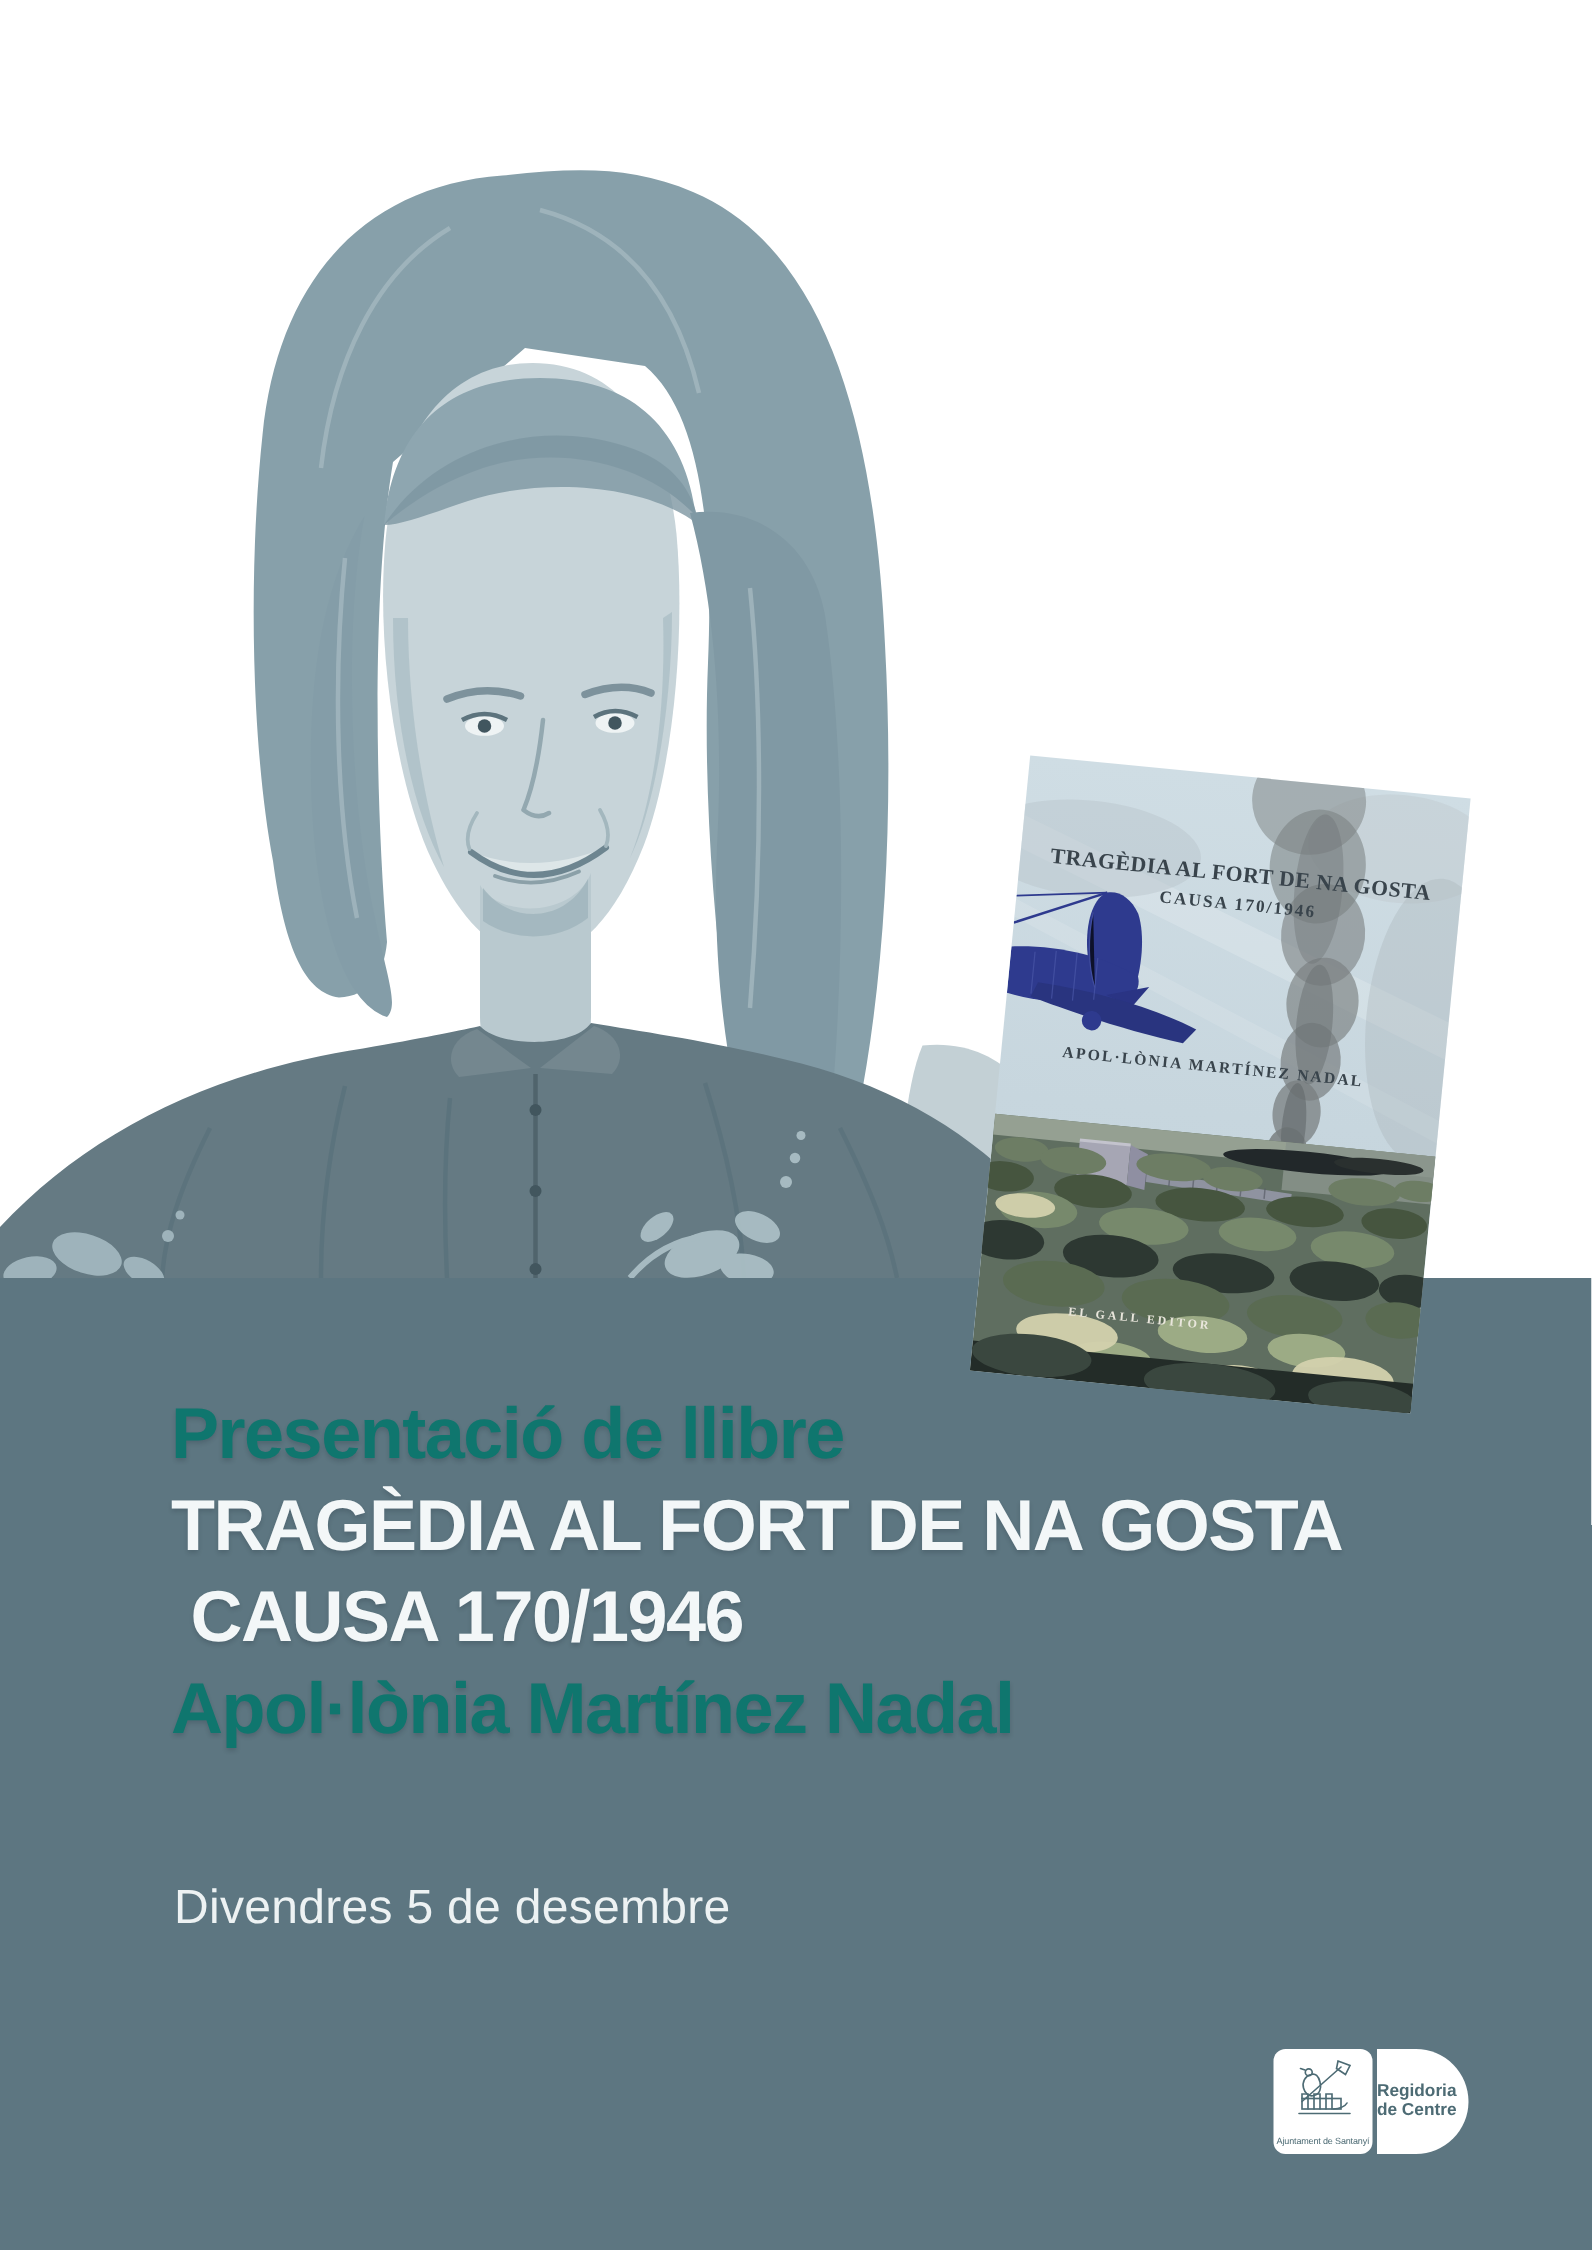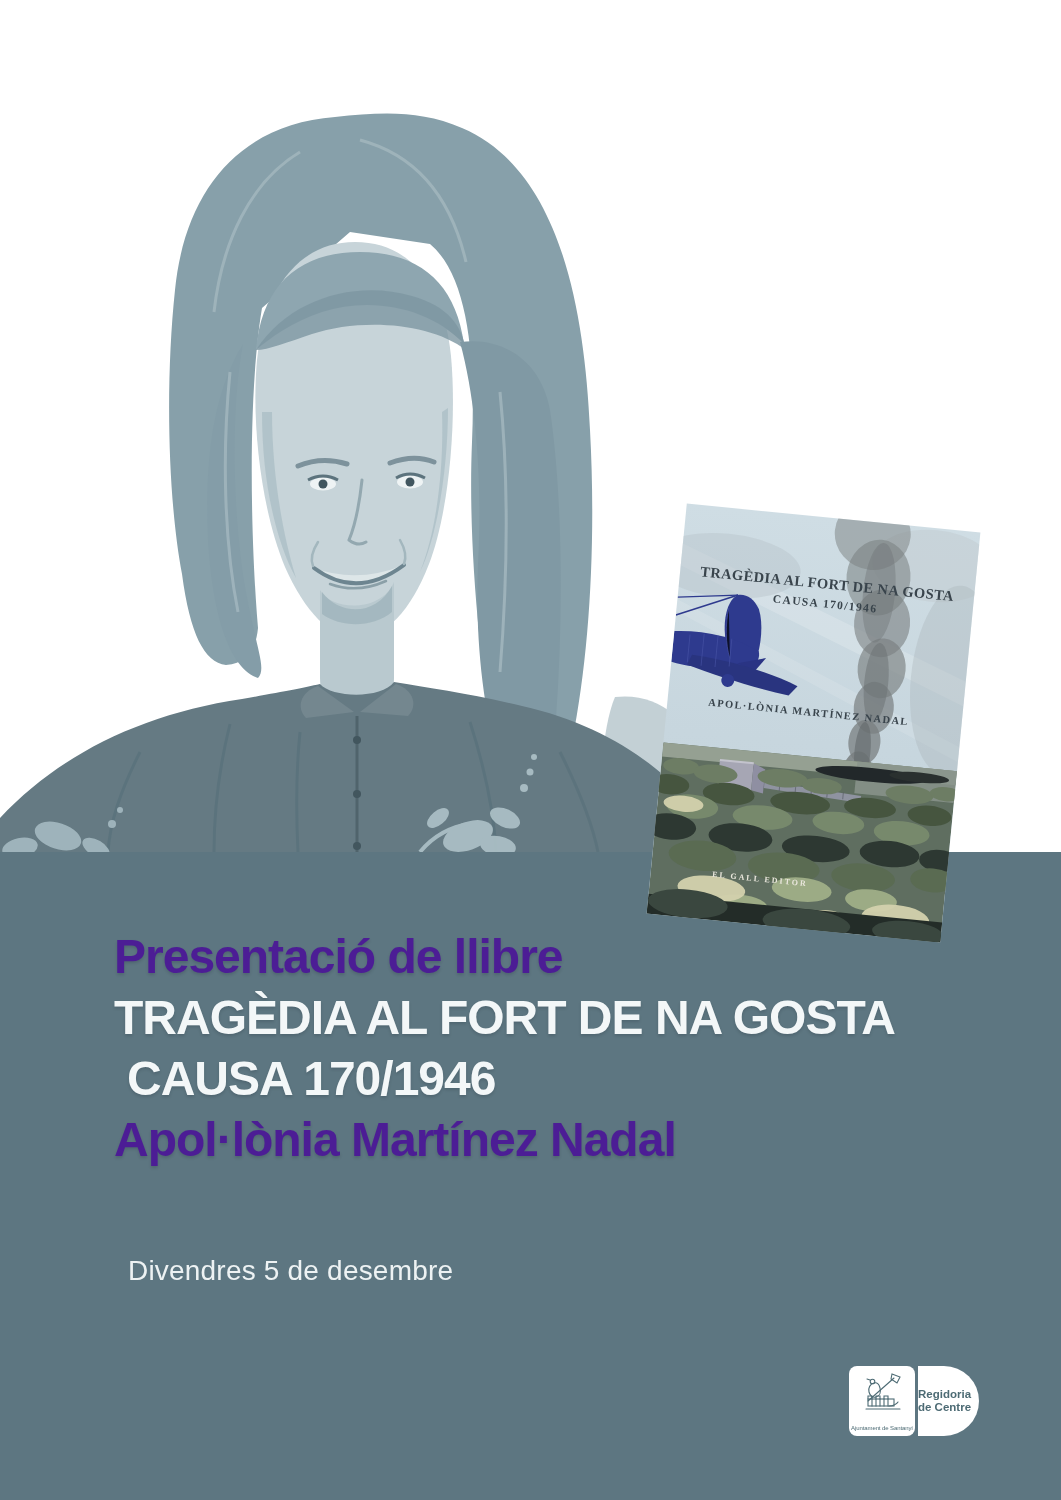--- a/index.html
+++ b/index.html
@@ -28,36 +28,36 @@
     font-family:"Liberation Serif", serif;color:#39444c;}
   .cover-title{top:58px;font-size:14.5px;font-weight:700;letter-spacing:.4px;}
   .cover-subtitle{top:80px;font-size:11.5px;font-weight:700;letter-spacing:1.4px;}
   .cover-author{top:190px;left:-6px;font-size:10.5px;font-weight:700;letter-spacing:1.4px;}
   .cover-publisher{top:362px;left:-38px;font-size:8px;font-weight:700;letter-spacing:2px;color:#e9e6dc;}
 
   
   .headings{left:114px;top:926px;z-index:4;
     font-weight:bold;font-size:48px;line-height:61px;letter-spacing:-1px;
     text-shadow:0 2px 3px rgba(20,35,45,.18);white-space:nowrap;}
-  .h-navy{color:#4c1d95;}
+  .h-navy{color:#0f766e;}
   .h-white{color:#f3f7f8;}
   .h-indent{margin-left:13px;}
 
   
-  .details{left:128px;top:1254px;z-index:4;color:#edf2f3;
-    font-size:28px;line-height:34px;font-weight:400;letter-spacing:.2px;white-space:nowrap;}
+  .details{left:116px;top:1254px;z-index:4;color:#edf2f3;
+    font-size:32px;line-height:34px;font-weight:400;letter-spacing:.2px;white-space:nowrap;}
 
   
   .logo-box{left:849px;top:1366px;width:66px;height:70px;background:#ffffff;
     border-radius:8px;z-index:4;text-align:center;}
   .logo-box .crest{margin-top:5px;}
   .logo-caption{position:absolute;bottom:5px;left:0;width:100%;
     font-size:6px;letter-spacing:-.1px;color:#4d6b74;}
   .logo-d{left:918px;top:1366px;width:61px;height:70px;background:#ffffff;
-    border-radius:0 35px 35px 0;z-index:4;display:flex;align-items:center;}
+    border-radius:0 35px 35px 0;z-index:4;display:flex;align-items:center;justify-content:flex-end;}
   .logo-d .dept{width:100%;text-align:center;padding-right:8px;
     font-size:11.5px;font-weight:bold;line-height:1.15;color:#4d6b74;}
 </style>
 </head>
 <body>
 
 <div class="layer portrait">
   <svg width="700" height="740" viewBox="0 0 700 740">
 
     <path d="M615,585 C600,620 598,700 600,740 L700,740 L700,640 C688,610 660,580 615,585 Z" fill="#c3d0d5"></path>

